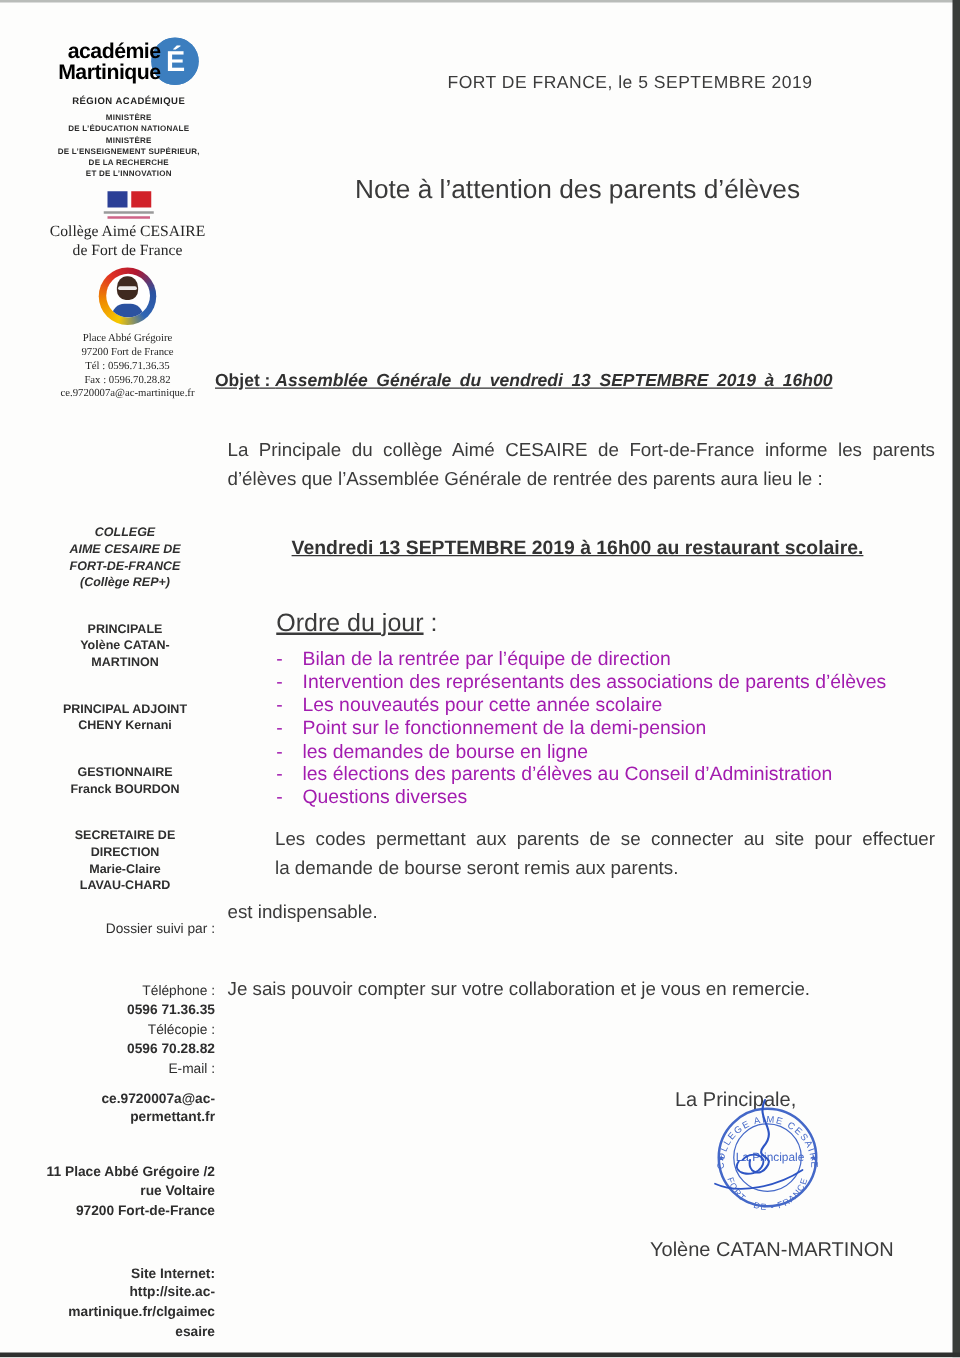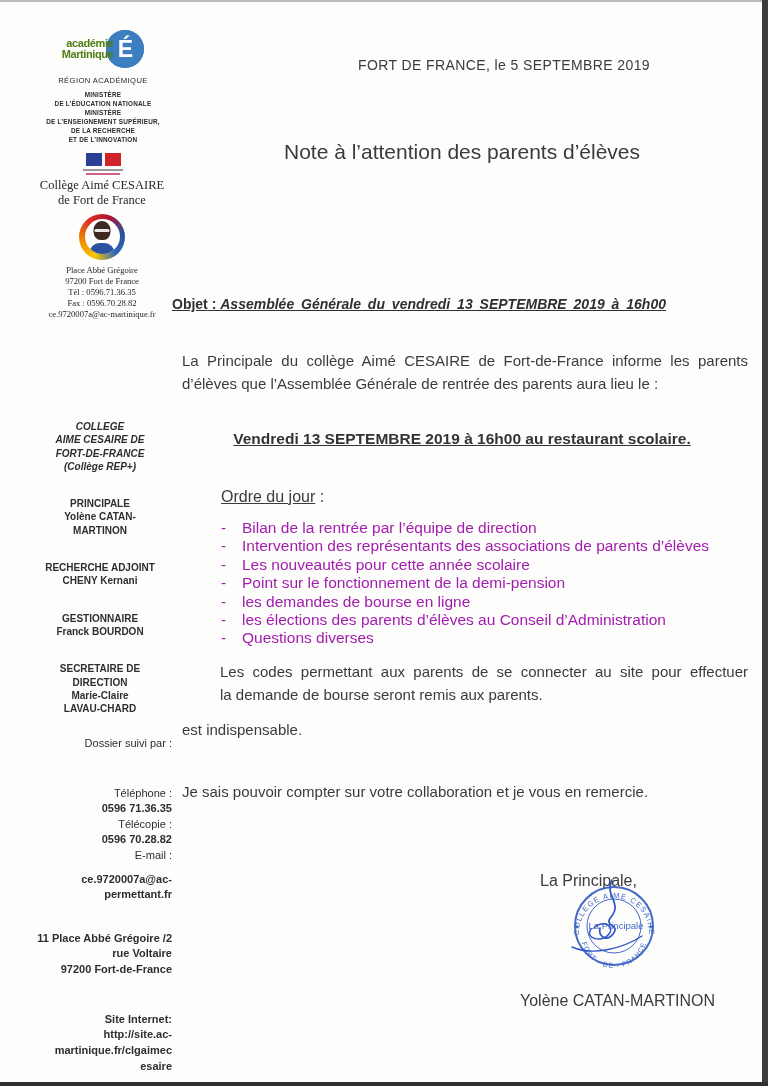--- a/index.html
+++ b/index.html
@@ -6,26 +6,26 @@
   body { font-family:"Liberation Sans", sans-serif; background:#e8e8e8; }
   #page { position:relative; width:768px; height:1086px; background:#fdfdfc; overflow:hidden;
           color:#3d3d3d; margin:0 auto; }
   .edge-top { position:absolute; top:0; left:0; width:100%; height:2px; background:#b9bcb9; }
   .edge-right { position:absolute; top:0; right:0; width:6px; height:100%; background:#3a3d3a; }
   .edge-bottom { position:absolute; bottom:0; left:0; width:100%; height:4px; background:#2e302e; }
 
   
   .academy { position:absolute; left:44px; top:30px; width:118px; }
   .acad-row { display:flex; align-items:center; justify-content:center; }
-  .acad-text { color:#4d7c0f; font-weight:bold; font-size:11px; line-height:1.02; text-align:right;
+  .acad-text { color:#000000; font-weight:bold; font-size:17px; line-height:1.02; text-align:right;
                letter-spacing:-0.4px; margin-right:-7px; position:relative; z-index:2; }
   .acad-circle { width:38px; height:38px; border-radius:50%; background:#3c7ebf; color:#fff;
                  display:flex; align-items:center; justify-content:center; font-size:23px;
                  font-weight:bold; box-shadow:inset 0 0 0 2px #3c7ebf; }
-  .region { font-size:7.6px; font-weight:normal; color:#1f1f1f; text-align:center; margin-top:8px;
+  .region { font-size:7.6px; font-weight:bold; color:#1f1f1f; text-align:center; margin-top:8px;
             letter-spacing:0.4px; }
   .ministry { font-size:6.4px; font-weight:bold; color:#2c2c2c; text-align:center; margin-top:6px;
               line-height:1.4; letter-spacing:0.2px; }
   .flag { margin-top:8px; display:flex; flex-direction:column; align-items:center; }
   .flag-blocks { display:flex; gap:3px; }
   .fb-blue { width:16px; height:13px; background:#2b3f96; }
   .fb-red  { width:16px; height:13px; background:#d12229; }
   .flag-cap1 { width:40px; height:2px; background:#9a9a9a; margin-top:3px; }
   .flag-cap2 { width:34px; height:2px; background:#b25; margin-top:2px; opacity:.7; }
 
@@ -65,21 +65,21 @@
            font-size:21px; color:#3a3a3a; }
   .objet { position:absolute; left:172px; top:296px; width:578px; font-size:14px; font-weight:bold; color:#303030; }
   .objet .u { text-decoration:underline; }
   .objet .obj-text { font-style:italic; word-spacing:3px; }
   .jline { text-align:justify; text-align-last:justify; }
   .para { font-size:15px; line-height:1.5; color:#3b3b3b; }
   .intro { position:absolute; left:182px; top:350px; width:566px; }
   .meeting { position:absolute; left:175px; top:430px; width:574px; text-align:center;
              font-size:15.5px; font-weight:bold; color:#333; }
   .meeting .u { text-decoration:underline; }
-  .agenda-title { position:absolute; left:221px; top:488px; font-size:16px; color:#3b3b3b; }
+  .agenda-title { position:absolute; left:221px; top:488px; font-size:20px; color:#3b3b3b; }
   .agenda-title .u { text-decoration:underline; }
   .agenda { position:absolute; left:221px; top:519px; width:528px; font-size:15.5px; color:#a21caf; }
   .agenda-item { display:flex; line-height:18.4px; }
   .agenda-item .dash { width:21px; flex:0 0 21px; }
   .agenda-item .dash::before { content:"-"; }
   .codes { position:absolute; left:220px; top:661px; width:528px; }
   .importance { position:absolute; left:182px; top:719px; width:566px; }
   .thanks { position:absolute; left:182px; top:781px; width:566px; }
 
   
@@ -148,21 +148,21 @@
       <div>AIME CESAIRE DE</div>
       <div>FORT-DE-FRANCE</div>
       <div>(Collège REP+)</div>
     </div>
     <div class="staff-group">
       <div>PRINCIPALE</div>
       <div>Yolène CATAN-</div>
       <div>MARTINON</div>
     </div>
     <div class="staff-group">
-      <div>RECHERCHE ADJOINT</div>
+      <div>PRINCIPAL ADJOINT</div>
       <div>CHENY Kernani</div>
     </div>
     <div class="staff-group">
       <div>GESTIONNAIRE</div>
       <div>Franck BOURDON</div>
     </div>
     <div class="staff-group">
       <div>SECRETAIRE DE</div>
       <div>DIRECTION</div>
       <div>Marie-Claire</div>

